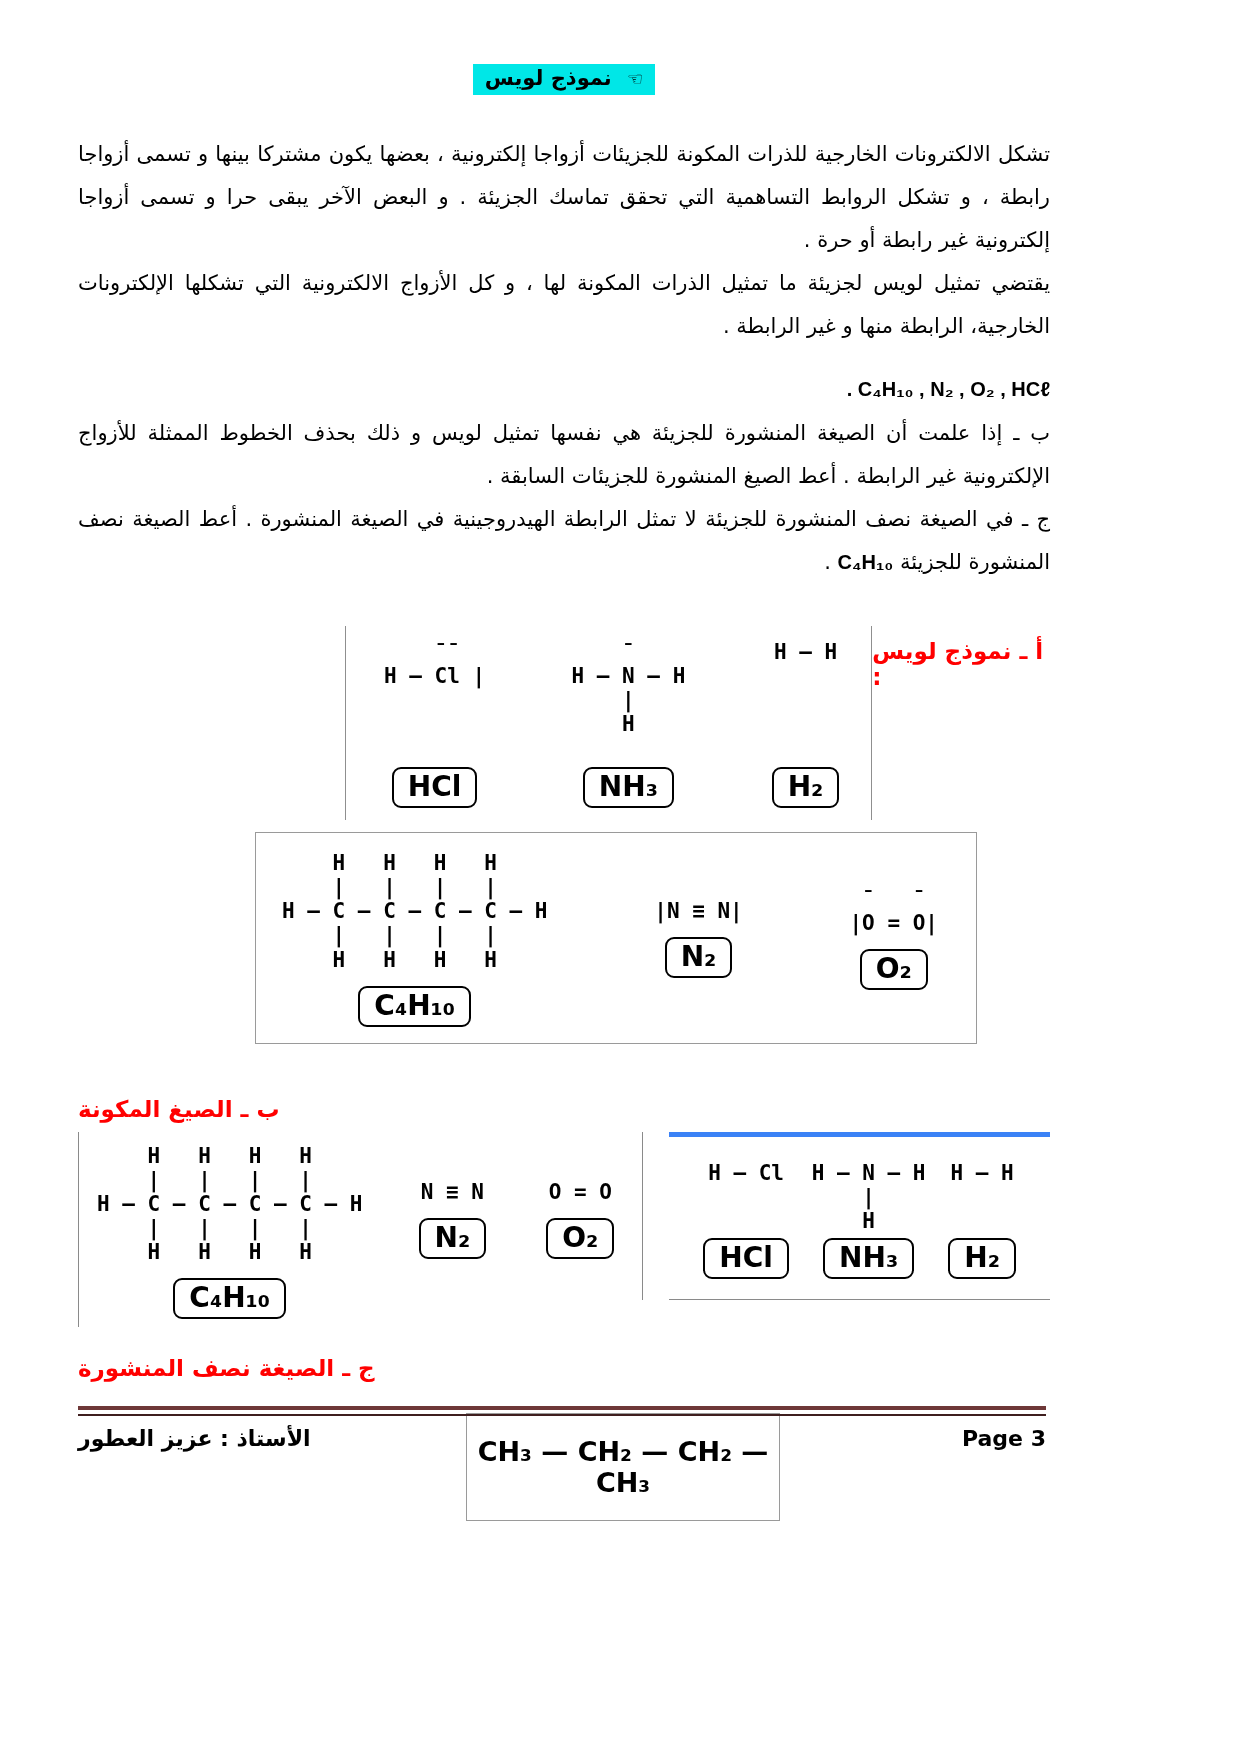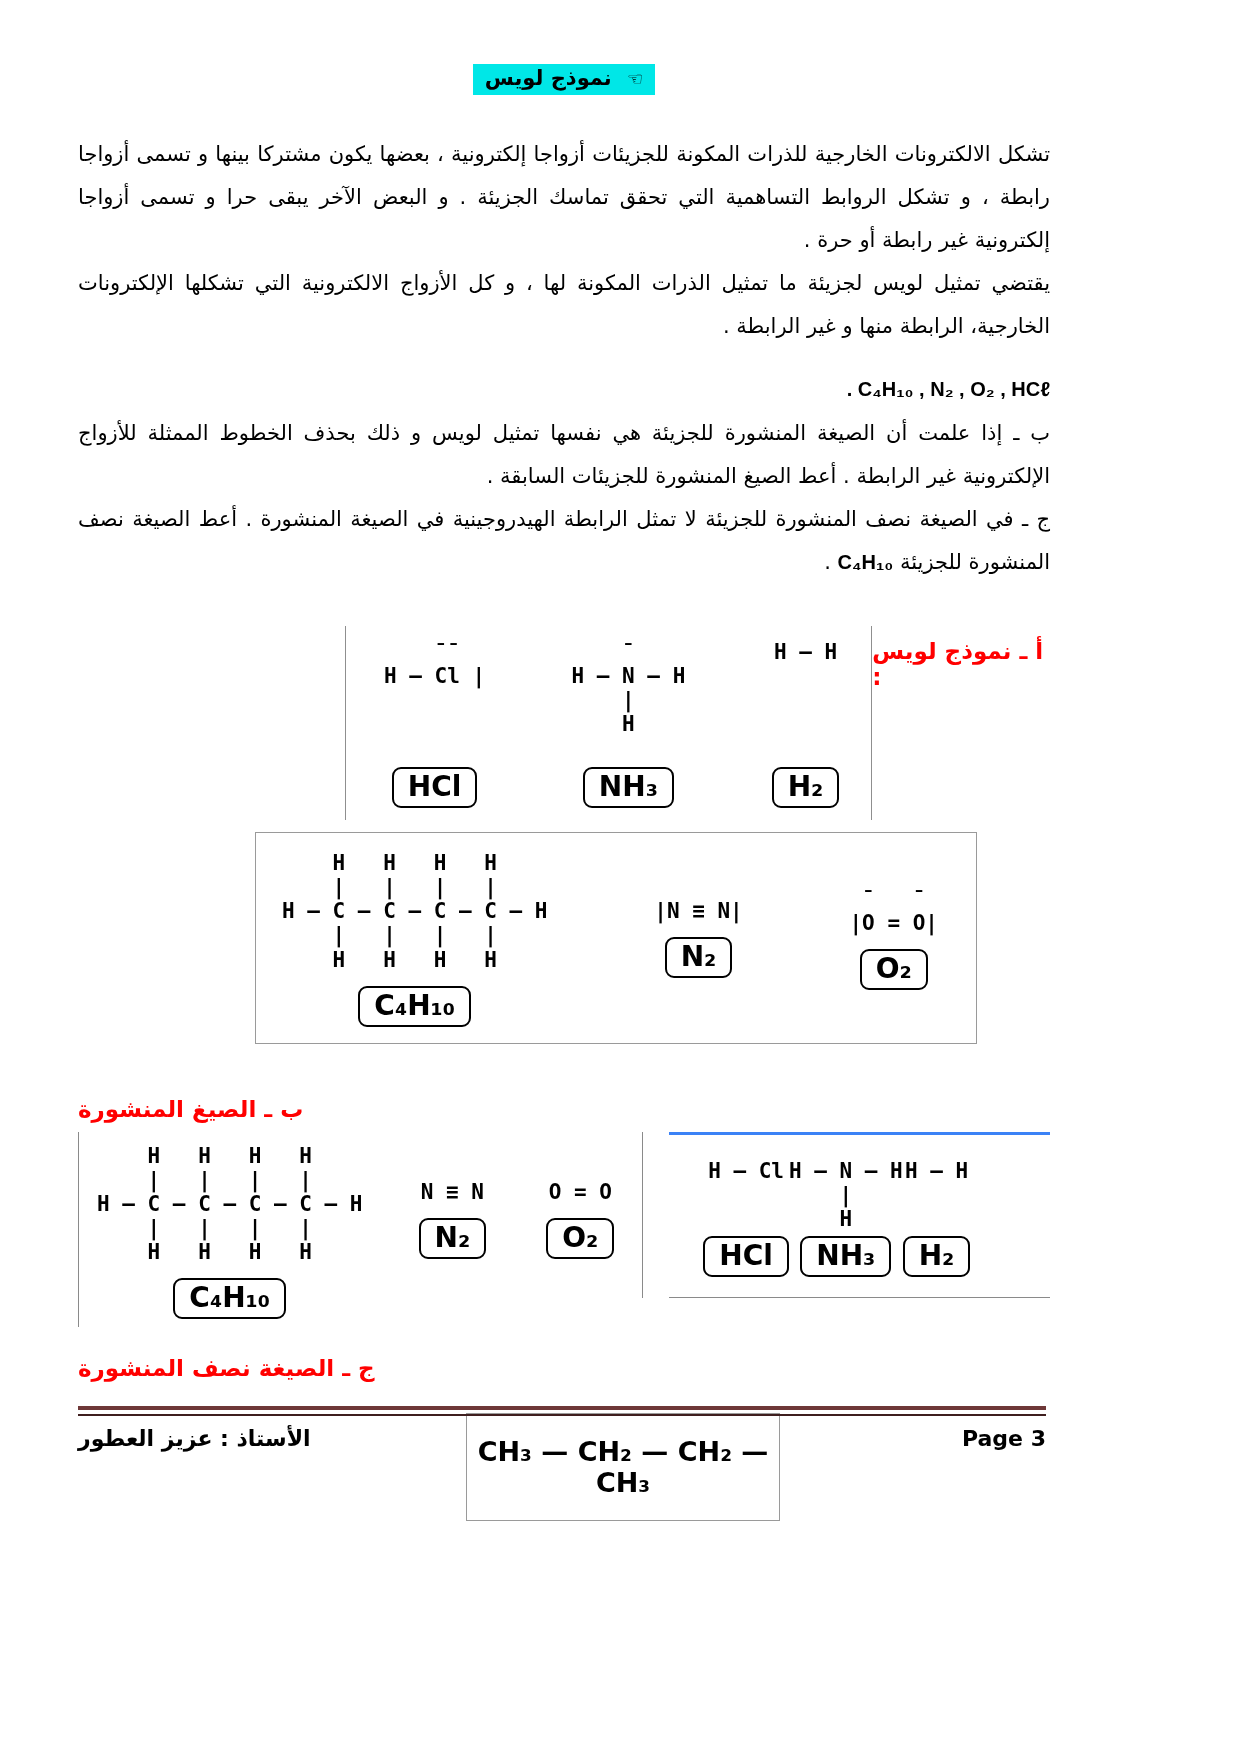--- a/index.html
+++ b/index.html
@@ -75,22 +75,22 @@
   }
 
   
   .sec-b-heading { margin-top: 52px; }
   .sec-b-row { display: flex; align-items: flex-start; margin-top: 10px; }
   .b-left { border-left: 1px solid #8a8a8a; padding: 12px 0 8px 18px; }
   .b-mid { margin-left: 56px; margin-top: 48px; }
   .b-mid2 { margin-left: 60px; margin-top: 48px; }
   .b-right { margin-left: 28px; border-left: 1px solid #8a8a8a; padding-left: 26px; flex: 1; }
   .b-right-inner {
-    border-top: 3px solid #3b82f6; border-bottom: 1px solid #8a8a8a;
-    display: flex; 
+    border-top: 5px solid #3b82f6; border-bottom: 1px solid #8a8a8a;
+    display: flex; justify-content: space-between;
     padding: 24px 34px 20px; min-height: 118px; align-items: stretch;
   }
 
   
   .sec-c-heading { margin-top: 28px; }
   .semi-box {
     margin-left: 388px; margin-top: 32px; width: 296px;
     border: 1px solid #9a9a9a; padding: 22px 8px; text-align: center;
   }
   .semi-formula {
@@ -169,21 +169,21 @@
       <pre class="struct">|N ≡ N|</pre>
       <span class="chem-label">N₂</span>
     </div>
     <div class="struct-group sg-gap">
       <pre class="struct"> ¯   ¯
 |O = O|</pre>
       <span class="chem-label">O₂</span>
     </div>
   </div>
 
-  <h2 class="red-heading sec-b-heading">ب ـ الصيغ المنشورة</h2>
+  <h2 class="red-heading sec-b-heading">ب ـ الصيغ المكونة</h2>
 
   <div class="sec-b-row">
     <div class="b-left struct-group sg-gap">
       <pre class="struct">    H   H   H   H
     |   |   |   |
 H — C — C — C — C — H
     |   |   |   |
     H   H   H   H</pre>
       <span class="chem-label">C₄H₁₀</span>
     </div>

